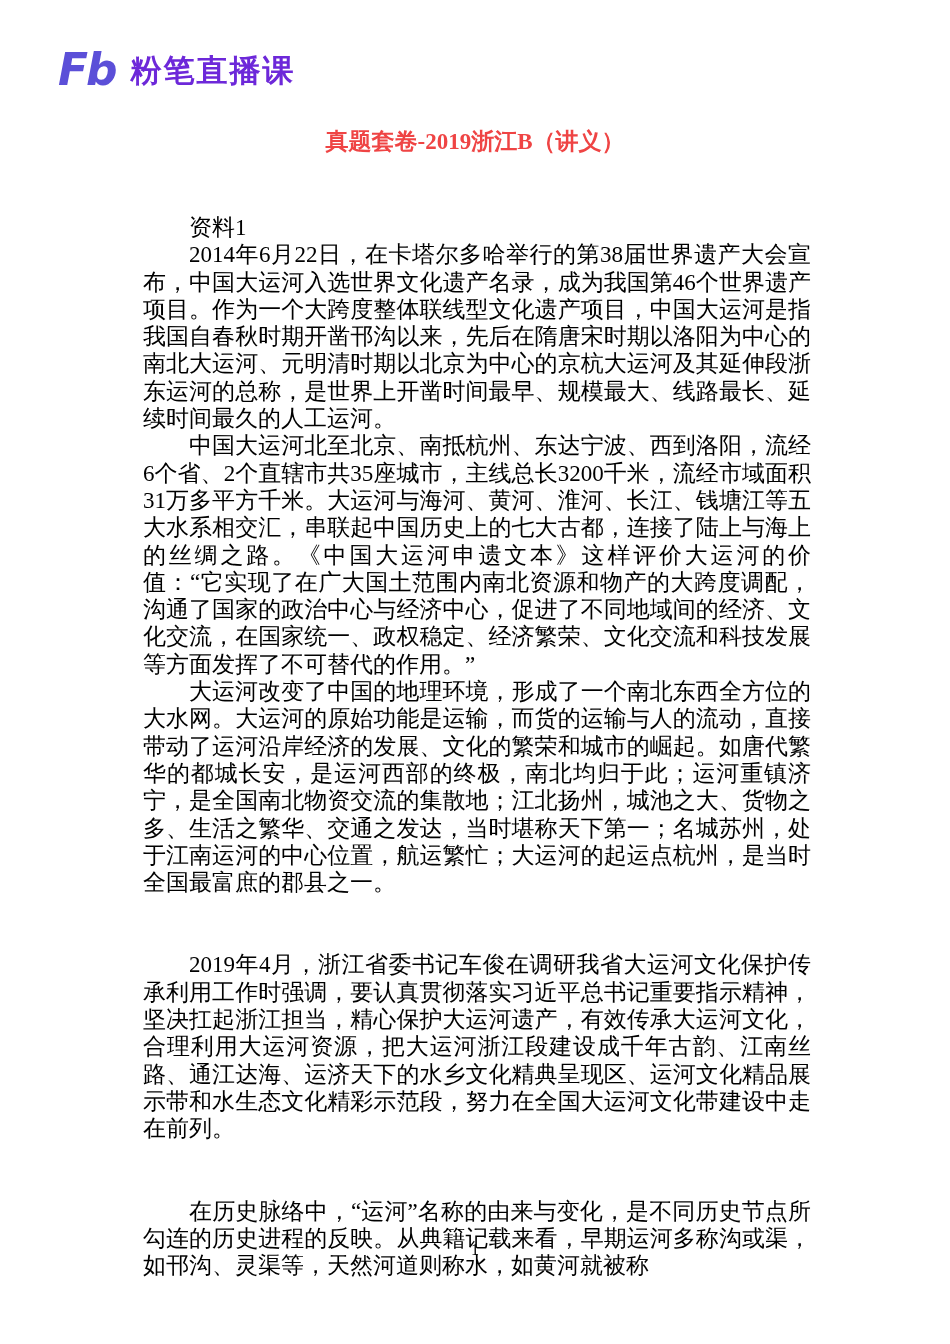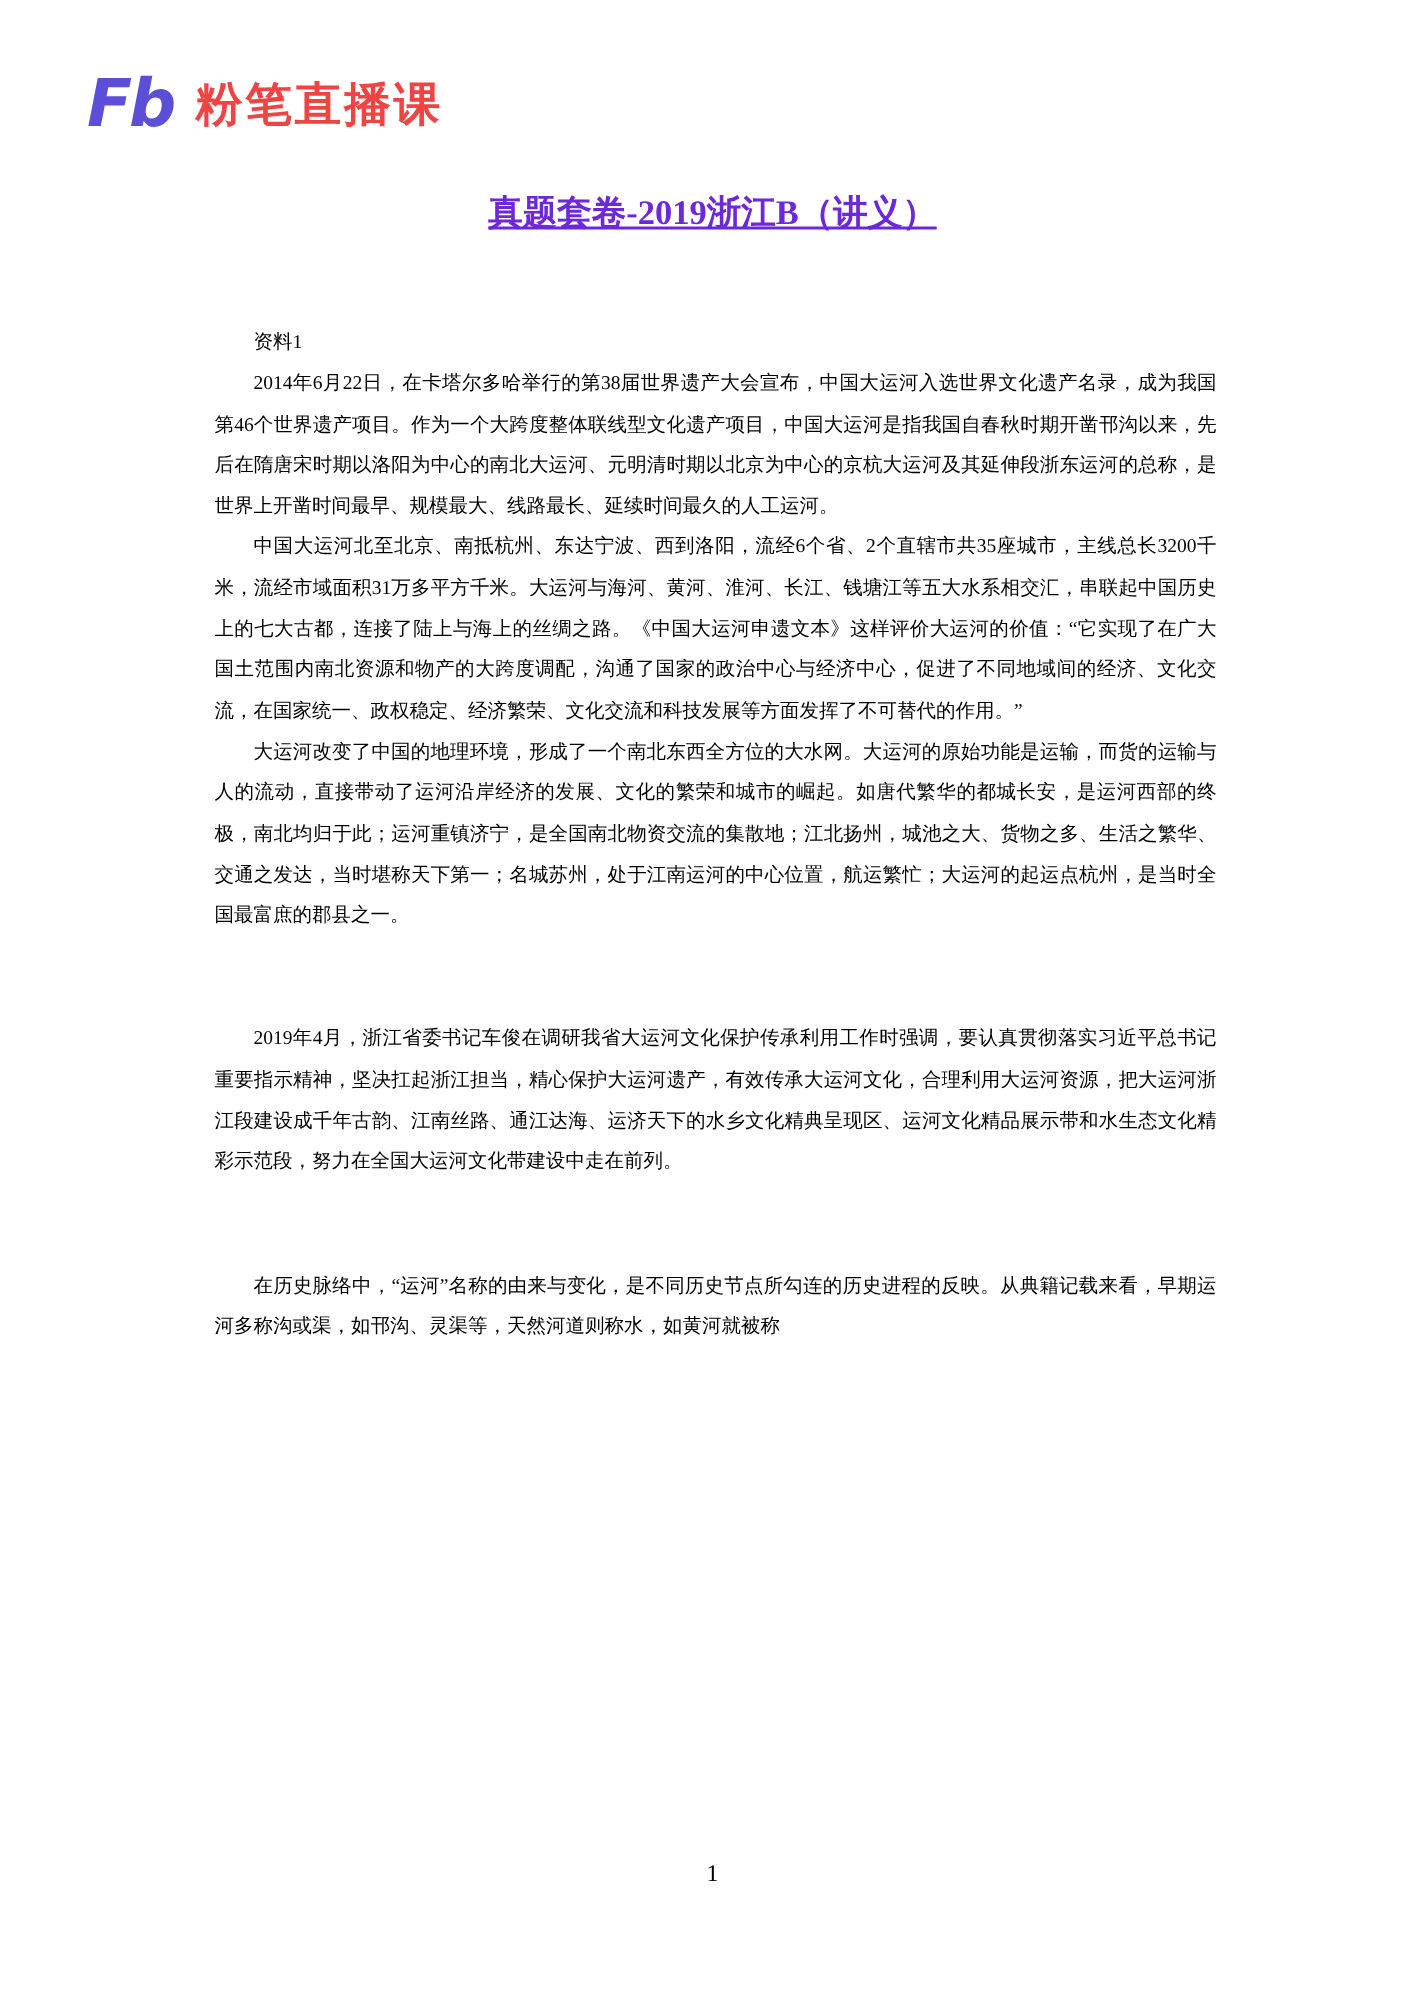--- a/index.html
+++ b/index.html
@@ -32,43 +32,42 @@
     font-size: 44px;
     line-height: 1;
     color: #5b4fd8;
     letter-spacing: -2px;
   }
   .brand-text {
     font-family: "DejaVu Sans", "Liberation Sans", sans-serif;
     font-weight: 800;
     font-size: 31px;
     line-height: 1;
-    color: #ef4444;
+    color: #6d28d9;
     letter-spacing: 2px;
   }
   
   .doc-title {
     position: absolute;
     top: 126px;
     left: 0;
     width: 100%;
     margin: 0;
     text-align: center;
     font-size: 23px;
     font-weight: bold;
-    color: #6d28d9;
-    text-decoration: underline;
+    color: #ef4444;
   }
   
   .content {
     position: absolute;
     left: 143px;
     top: 214px;
     width: 668px;
-    font-size: 13px;
+    font-size: 23px;
     line-height: 27.3px;
     text-align: justify;
     text-justify: inter-character;
   }
   .section { margin: 0; }
   .section + .section { margin-top: 55px; }
   .section-heading,
   .body-paragraph {
     margin: 0;
     text-indent: 2em;

